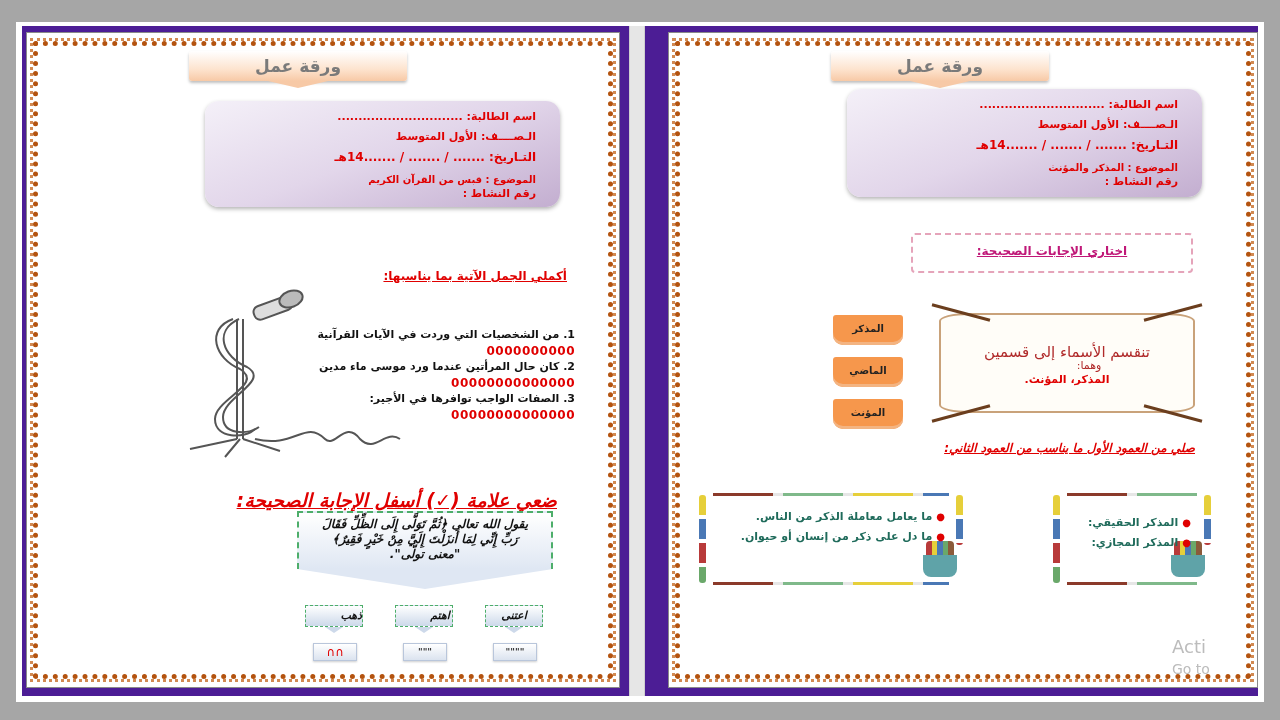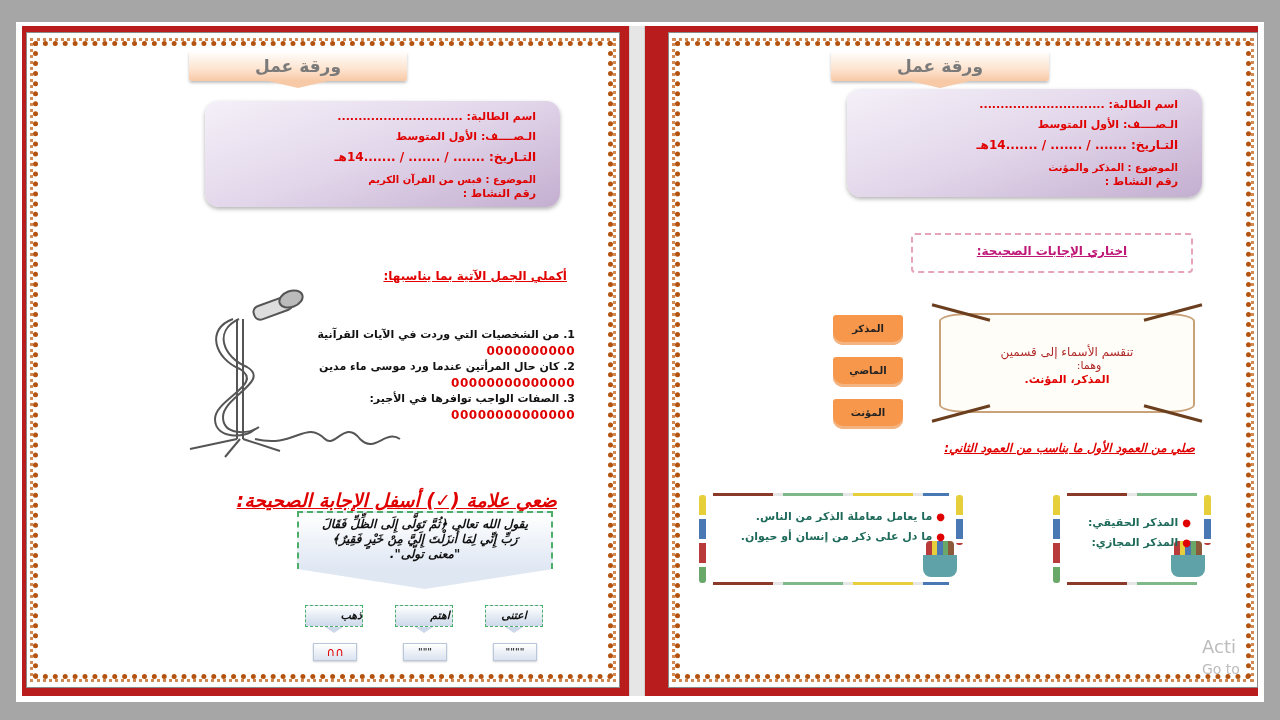--- a/index.html
+++ b/index.html
@@ -1,18 +1,18 @@
 <!DOCTYPE html>
 <html><head>
   <meta charset="utf-8">
   <style>
     * { box-sizing: border-box; margin: 0; padding: 0; }
     html, body { width: 1280px; height: 720px; overflow: hidden; background: #a6a6a6; font-family: "DejaVu Sans", sans-serif; }
     .frame { position: absolute; left: 16px; top: 22px; width: 1248px; height: 680px; background: #ffffff; }
-    .inner { position: absolute; left: 6px; top: 4px; width: 1236px; height: 670px; background: #b91c1c; }
+    .inner { position: absolute; left: 6px; top: 4px; width: 1236px; height: 670px; background: #4c1d95; }
     .page { position: absolute; top: 6px; height: 656px; background: #fff; border: 1px solid #8a8a8a; }
     .page-left { left: 4px; width: 594px; }
     .page-right { left: 646px; width: 590px; }
     .gutter { position: absolute; left: 607px; top: 0; width: 16px; height: 670px; background: #e6e6e6; border-left: 1px solid #cfcfcf; border-right: 1px solid #cfcfcf; }
     .beads { position: absolute; left: 6px; top: 8px; right: 6px; bottom: 8px; border: 5px dotted #b4530f; border-radius: 3px; }
     .beads2 { position: absolute; left: 3px; top: 5px; right: 3px; bottom: 5px; border: 3px dotted #d28a52; }
 
     .title-banner { position: absolute; width: 218px; height: 30px; background: linear-gradient(#fff 0%, #fde4cf 60%, #f7c9a6 100%); border-radius: 3px; box-shadow: 0 2px 3px rgba(0,0,0,0.25); text-align: center; font: bold 17px "DejaVu Sans", sans-serif; color: #7a7a7a; line-height: 30px; }
     .title-banner::after { content: ""; position: absolute; left: 50%; bottom: -7px; margin-left: -30px; border-left: 30px solid transparent; border-right: 30px solid transparent; border-top: 7px solid #f7c9a6; }
 
@@ -31,38 +31,38 @@
     .verse-tip { position: absolute; width: 0; height: 0; border-left: 128px solid transparent; border-right: 128px solid transparent; border-top: 20px solid #dfe7f3; }
     .choice { position: absolute; width: 58px; height: 22px; background: linear-gradient(#fff, #cdd9ea); border: 1.5px dashed #4dae6a; text-align: center; font-weight: bold; font-style: italic; font-size: 11px; line-height: 20px; color: #111; }
     .choice::after { content: ""; position: absolute; left: 50%; bottom: -7px; margin-left: -9px; border-left: 9px solid transparent; border-right: 9px solid transparent; border-top: 6px solid #cdd9ea; }
     .mark-box { position: absolute; width: 44px; height: 18px; background: linear-gradient(#fff, #dbe3ef); border: 1px solid #b9c6db; text-align: center; font-weight: bold; font-size: 9px; line-height: 17px; color: #333; box-shadow: 0 1px 2px rgba(0,0,0,0.2); }
     .mark-box.red { color: #e00000; font-size: 12px; font-style: italic; font-weight: normal; }
 
     .dashed-head { position: absolute; width: 282px; height: 40px; border: 2px dashed #e5a4ba; border-radius: 4px; text-align: center; direction: rtl; }
     .dashed-head span { display: inline-block; margin-top: 9px; font-weight: bold; font-size: 12px; color: #c01878; text-decoration: underline; }
     .tag { position: absolute; width: 70px; height: 30px; background: #f6974c; border-radius: 3px 3px 10px 10px; text-align: center; font-weight: bold; font-size: 10px; line-height: 28px; color: #222; box-shadow: inset 0 -3px 0 #f3b482; }
     .scroll { position: absolute; width: 256px; height: 100px; background: #fffdf8; border: 2px solid #c9a27a; border-radius: 30px / 8px; text-align: center; direction: rtl; padding-top: 30px; }
-    .scroll .l1 { font-size: 12px; color: #b02a2a; line-height: 14px; }
+    .scroll .l1 { font-size: 15px; color: #b02a2a; line-height: 14px; }
     .scroll .l2 { font-size: 11px; color: #b02a2a; line-height: 14px; margin-left: 44px; }
     .scroll .l3 { font-size: 11px; font-weight: bold; color: #e00000; line-height: 14px; }
     .scroll .stick { position: absolute; width: 60px; height: 3px; background: #6b3e1e; }
     .underline-red { position: absolute; direction: rtl; font-weight: bold; font-style: italic; font-size: 12px; color: #e00000; text-decoration: underline; white-space: nowrap; }
 
     .pencil-box { position: absolute; background: #fff; }
     .pencil-box .top, .pencil-box .bottom { position: absolute; left: 14px; right: 14px; height: 3px; background: repeating-linear-gradient(90deg, #8b3a2a 0 60px, #e6e6e6 60px 70px, #7fb98a 70px 130px, #e6e6e6 130px 140px, #e6cf3a 140px 200px, #e6e6e6 200px 210px, #4a78b5 210px 270px, #e6e6e6 270px 280px); }
     .pencil-box .top { top: 0; } .pencil-box .bottom { bottom: 0; }
     .pencil-box .lside, .pencil-box .rside { position: absolute; top: 2px; bottom: 2px; width: 7px; background: repeating-linear-gradient(180deg, #e6cf3a 0 20px, #fff 20px 24px, #4a78b5 24px 44px, #fff 44px 48px, #b83a3a 48px 68px, #fff 68px 72px, #6aa86a 72px 92px, #fff 92px 96px); border-radius: 3px; }
     .pencil-box .lside { left: 0; } .pencil-box .rside { right: 0; height: 50px; }
     .pencil-box .cup { position: absolute; right: 6px; bottom: 8px; width: 34px; height: 22px; background: #5fa3a8; border-radius: 0 0 8px 8px; }
     .pencil-box .cup::before { content: ""; position: absolute; left: 3px; top: -14px; width: 28px; height: 14px; background: linear-gradient(90deg, #b83a3a 0 20%, #e6cf3a 20% 40%, #4a78b5 40% 60%, #6aa86a 60% 80%, #8b5a3a 80% 100%); border-radius: 4px 4px 0 0; }
     .pencil-box .items { position: absolute; direction: rtl; font-weight: bold; font-size: 11px; color: #1f6b5b; }
     .pencil-box .items .it { height: 20px; line-height: 20px; white-space: nowrap; }
     .pencil-box .items .bullet { color: #e00000; font-size: 10px; margin-left: 4px; }
 
-    .watermark { position: absolute; left: 1202px; top: 636px; color: #bcbcbc; font-size: 18px; line-height: 22px; font-family: "DejaVu Sans", sans-serif; }
+    .watermark { position: absolute; left: 1172px; top: 636px; color: #bcbcbc; font-size: 18px; line-height: 22px; font-family: "DejaVu Sans", sans-serif; }
     .watermark .l2 { font-size: 14px; }
   </style>
 </head>
 <body>
 
 <div class="frame">
   <div class="inner">
 
     <div class="page page-left">
       <div class="beads2"></div>

